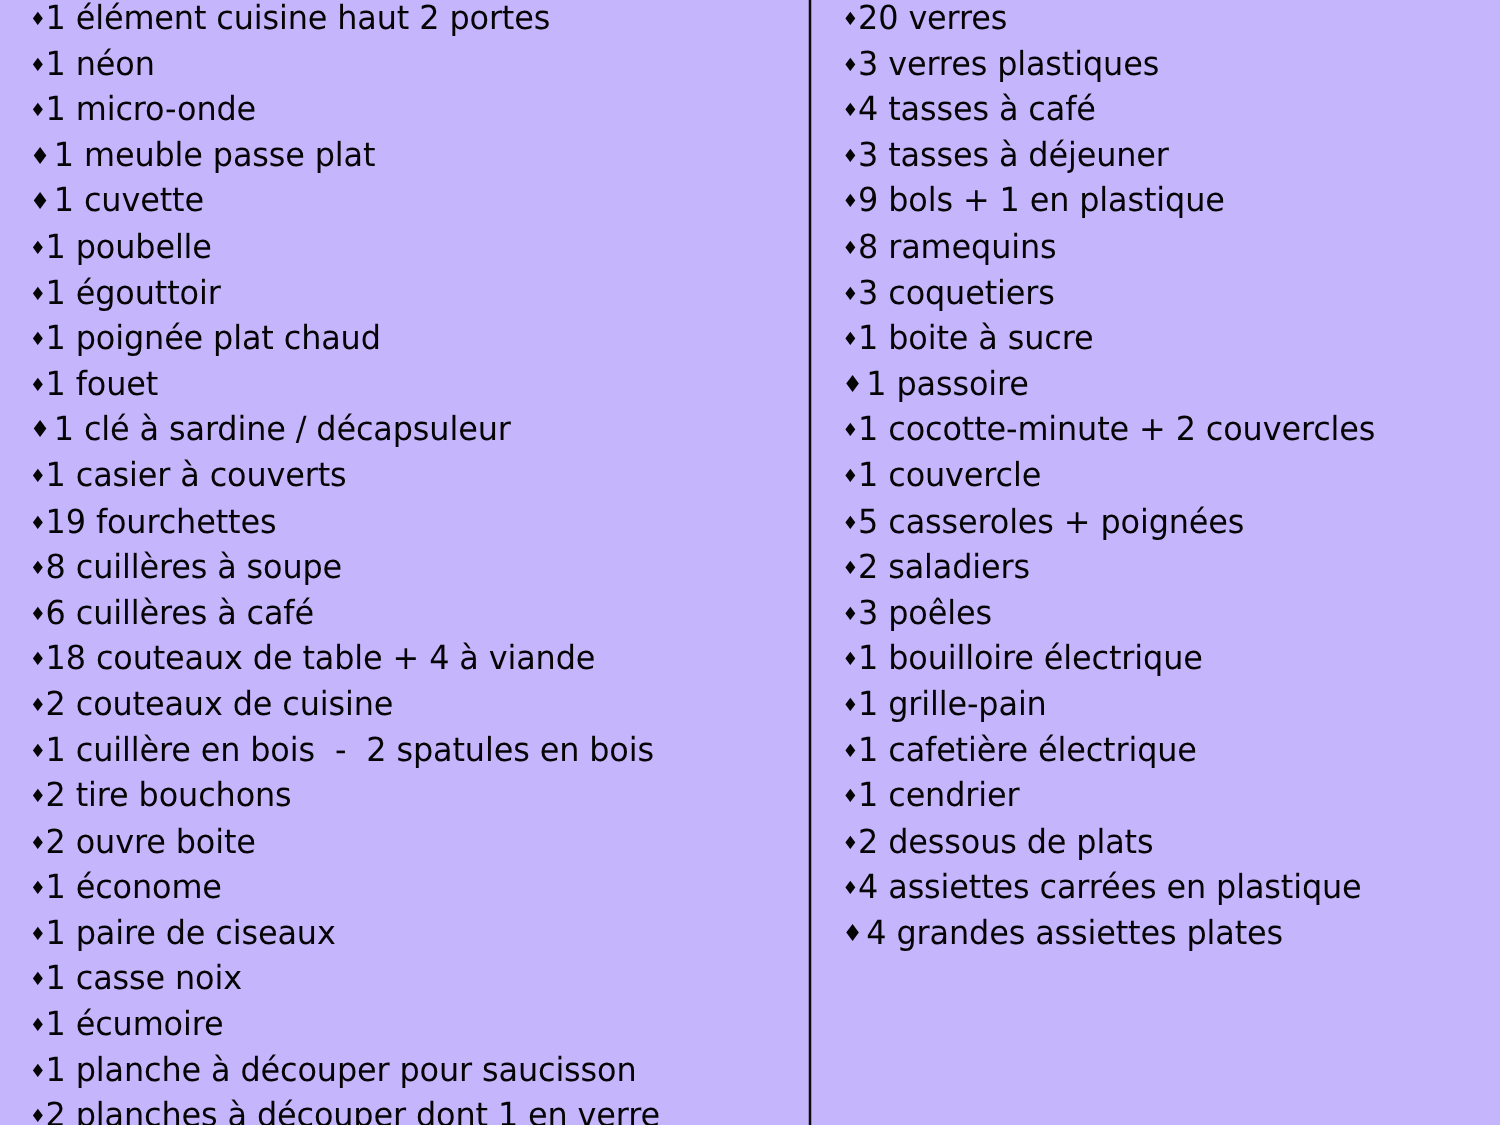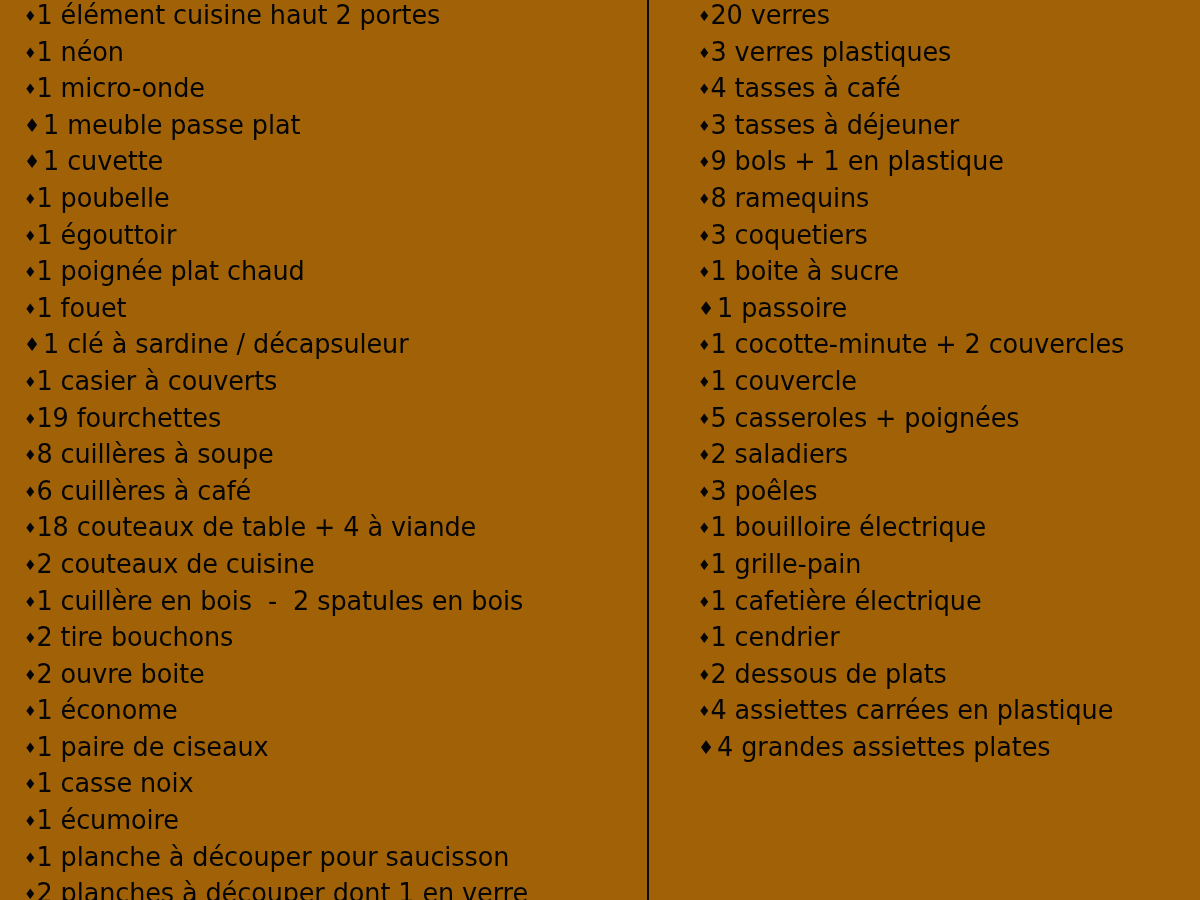--- a/index.html
+++ b/index.html
@@ -13,21 +13,21 @@
     height: 900px;
     overflow: hidden;
     font-family: "DejaVu Sans", "Liberation Sans", sans-serif;
     color: #000000;
   }
 
   .page {
     position: relative;
     width: 1200px;
     height: 900px;
-    background: #a16207;
+    background: #c4b5fd;
     overflow: hidden;
   }
 
   
   .column-divider {
     position: absolute;
     top: 0;
     bottom: 0;
     left: 647px;
     width: 2px;
@@ -42,21 +42,21 @@
     height: 900px;
   }
 
   .column {
     position: absolute;
     top: 0;
     height: 900px;
   }
 
   .column-left  { left: 24px;  width: 610px; }
-  .column-right { left: 698px; width: 490px; }
+  .column-right { left: 674px; width: 490px; }
 
   ul.item-list {
     list-style: none;
     margin: 0;
     padding: 0;
   }
 
   li.item-row {
     display: block;
     white-space: pre;

